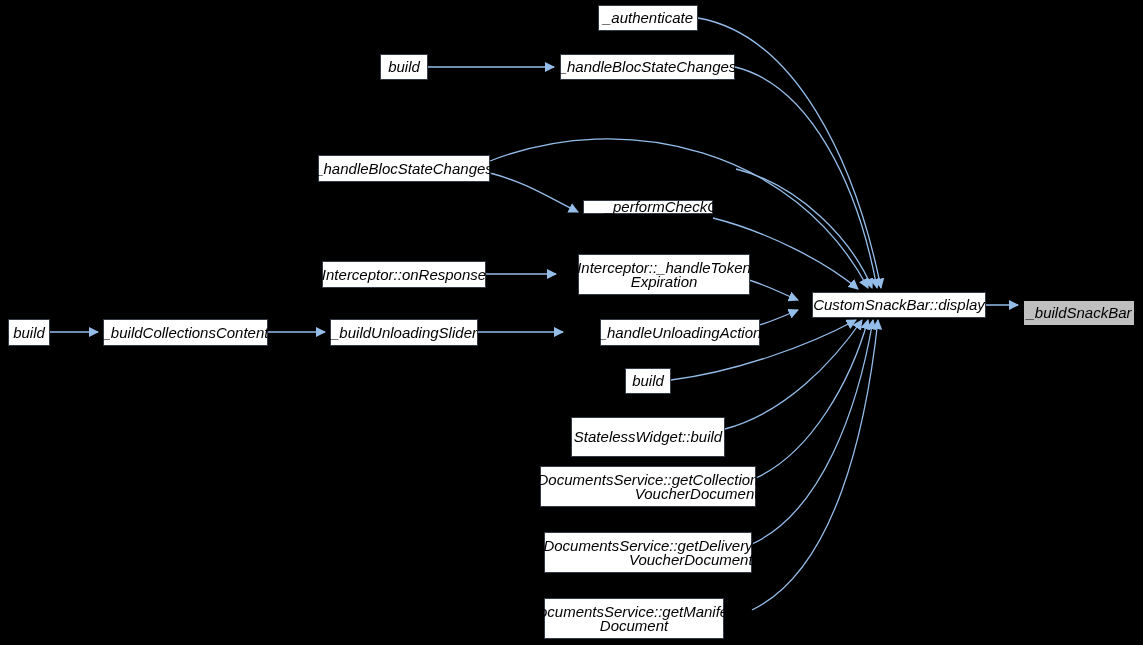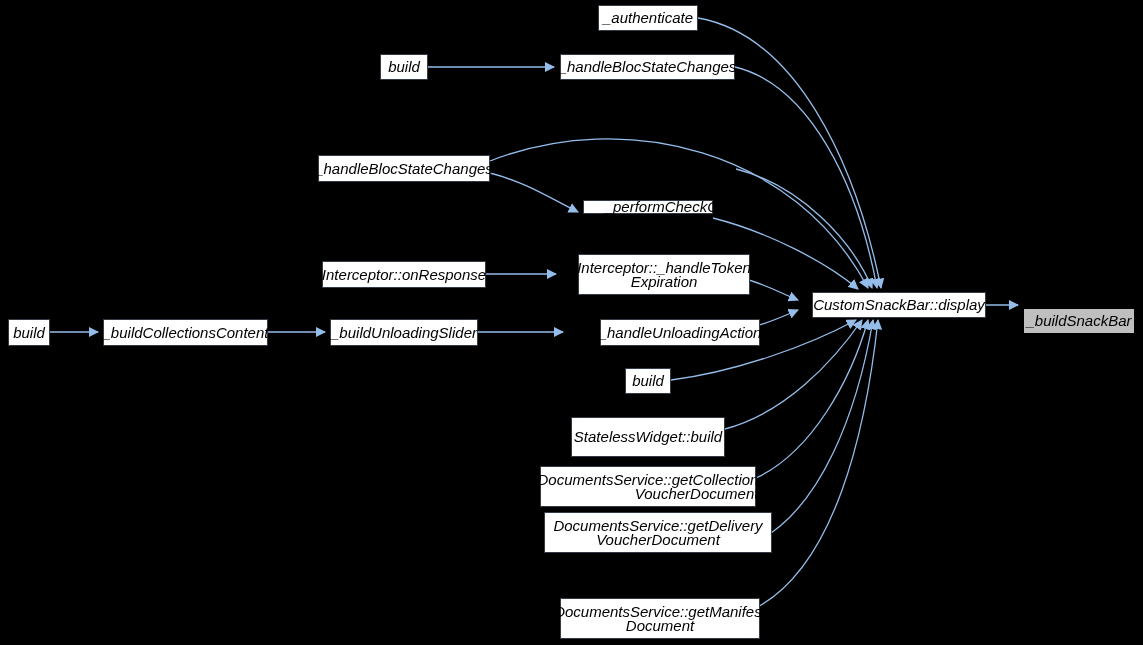--- a/index.html
+++ b/index.html
@@ -96,19 +96,19 @@
   <div class="node" style="left: 578px; top: 254px; width: 172px; height: 41px; text-align: center;">Interceptor::_handleToken
 Expiration</div>
   <div class="node" style="left: 8px; top: 319px; width: 42px; height: 27px;">build</div>
   <div class="node" style="left: 330px; top: 319px; width: 148px; height: 27px;">_buildUnloadingSlider</div>
   <div class="node" style="left: 103px; top: 319px; width: 165px; height: 27px;">_buildCollectionsContent</div>
   <div class="node" style="left: 568px; top: 319px; width: 160px; height: 27px; margin-left: 32px;">_handleUnloadingAction</div>
   <div class="node" style="left: 625px; top: 368px; width: 46px; height: 26px;">build</div>
   <div class="node" style="left: 571px; top: 417px; width: 154px; height: 40px;">StatelessWidget::build</div>
   <div class="node" style="left: 540px; top: 466px; width: 216px; height: 41px; text-align: right;">DocumentsService::getCollection
 VoucherDocument</div>
-  <div class="node" style="left: 544px; top: 512px; width: 228px; height: 41px;">DocumentsService::getDelivery
+  <div class="node" style="left: 544px; top: 532px; width: 208px; height: 41px; text-align: right;">DocumentsService::getDelivery
 VoucherDocument</div>
-  <div class="node" style="left: 560px; top: 598px; width: 200px; height: 41px;">DocumentsService::getManifest
+  <div class="node" style="left: 544px; top: 598px; width: 180px; height: 41px;">DocumentsService::getManifest
 Document</div>
   <div class="node" style="left: 803px; top: 292px; width: 174px; height: 26px; margin-left: 9px;">CustomSnackBar::display</div>
-  <div class="node highlight" style="left: 1023px; top: 308px; width: 112px; height: 26px;">_buildSnackBar</div>
+  <div class="node highlight" style="left: 1023px; top: 300px; width: 112px; height: 26px;">_buildSnackBar</div>
 </div>
 
 </body></html>

